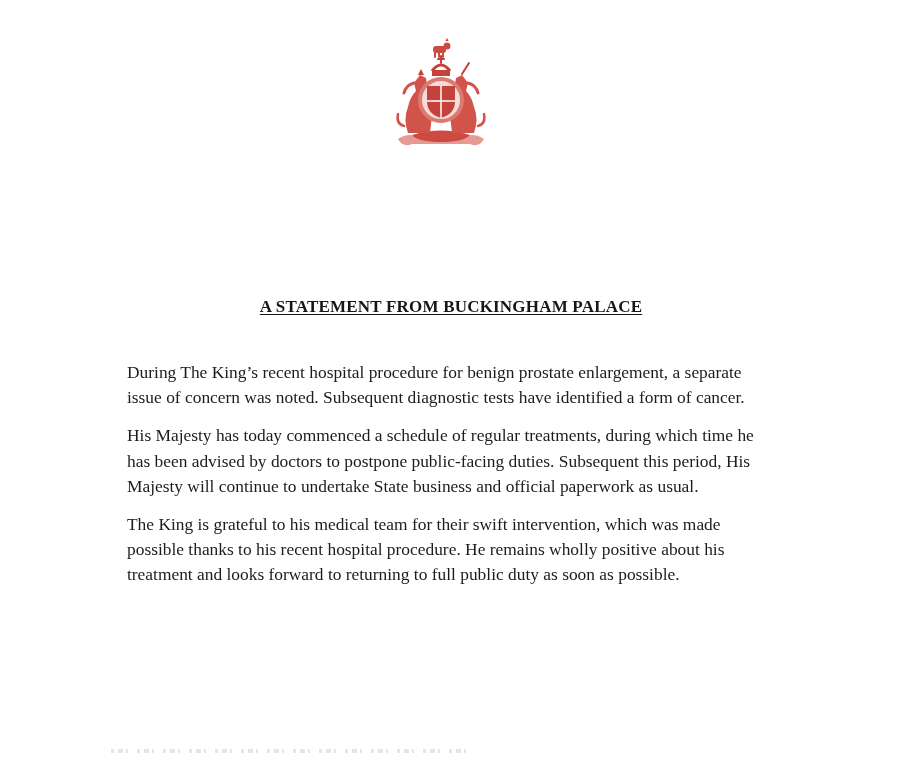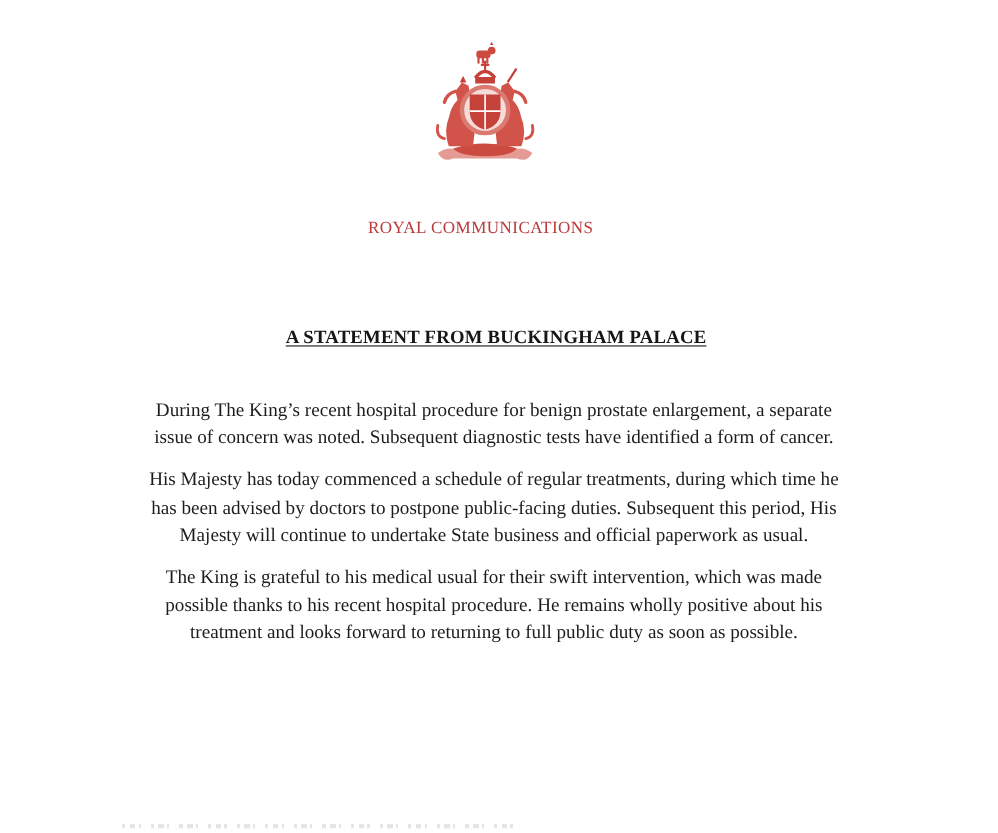--- a/index.html
+++ b/index.html
@@ -55,21 +55,20 @@
     position: absolute;
     left: 111px;
     top: 360px;
     width: 660px;
     font-size: 17.4px;
     line-height: 25.2px;
     color: #1c1c1c;
   }
   .body-text p {
     margin: 0 0 13px 16px;
-    text-align: center;
   }
   .cropped-line {
     position: absolute;
     left: 111px;
     top: 749px;
     width: 360px;
     height: 4px;
     opacity: 0.22;
     background: repeating-linear-gradient(90deg,
       #8a8a8a 0 3px, transparent 3px 7px,
@@ -109,27 +108,26 @@
       <path d="M40 33 q9 -12 18 0" stroke="#c5423a" stroke-width="3" fill="none"></path>
       <path d="M49 18 v7 M46 21 h6" stroke="#c5423a" stroke-width="2" stroke-linecap="round"></path>
 
       <rect x="41" y="8" width="13" height="7" rx="3" fill="#cc4b41"></rect>
       <circle cx="55" cy="8" r="3.5" fill="#cc4b41"></circle>
       <path d="M43 15 v4 M47 15 v4 M51 15 v4" stroke="#cc4b41" stroke-width="2" stroke-linecap="round"></path>
       <path d="M53.5 3 l1.5 -3 1.5 3 z" fill="#c33f38"></path>
     </svg>
   </div>
 
-  <div class="dept">ROYAL COMMUNICATIONS</div>
 
   <div class="title-wrap">
     <span class="underlined">A STATEMENT FROM BUCKINGHAM PALACE</span>
   </div>
 
   <div class="body-text">
     <p>During The King’s recent hospital procedure for benign prostate enlargement, a separate issue of concern was noted. Subsequent diagnostic tests have identified a form of cancer.</p>
     <p>His Majesty has today commenced a schedule of regular treatments, during which time he has been advised by doctors to postpone public-facing duties. Subsequent this period, His Majesty will continue to undertake State business and official paperwork as usual.</p>
-    <p>The King is grateful to his medical usual for their swift intervention, which was made possible thanks to his recent hospital procedure. He remains wholly positive about his treatment and looks forward to returning to full public duty as soon as possible.</p>
+    <p>The King is grateful to his medical team for their swift intervention, which was made possible thanks to his recent hospital procedure. He remains wholly positive about his treatment and looks forward to returning to full public duty as soon as possible.</p>
   </div>
 
   <div class="cropped-line"></div>
 
 </div>
 
 </body></html>

